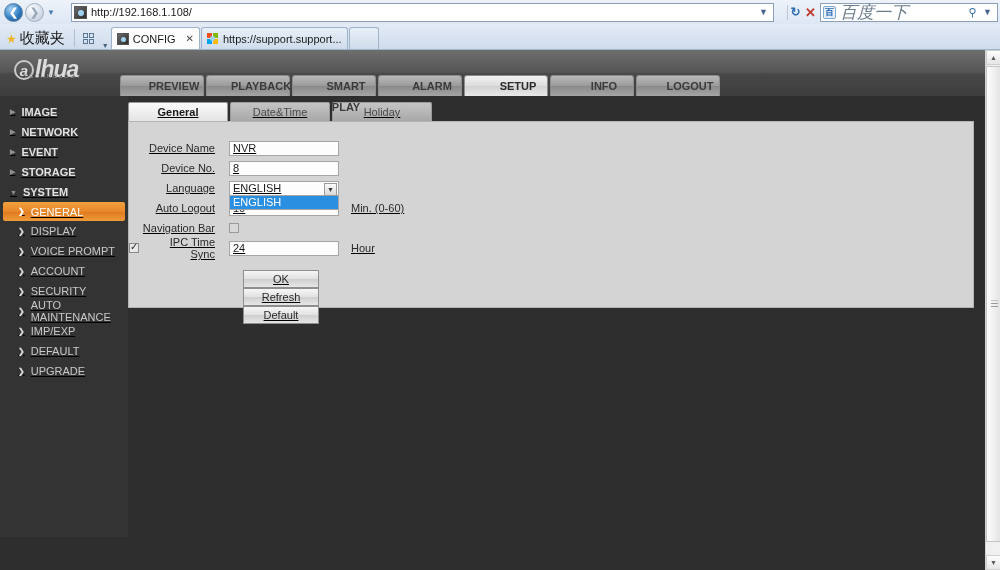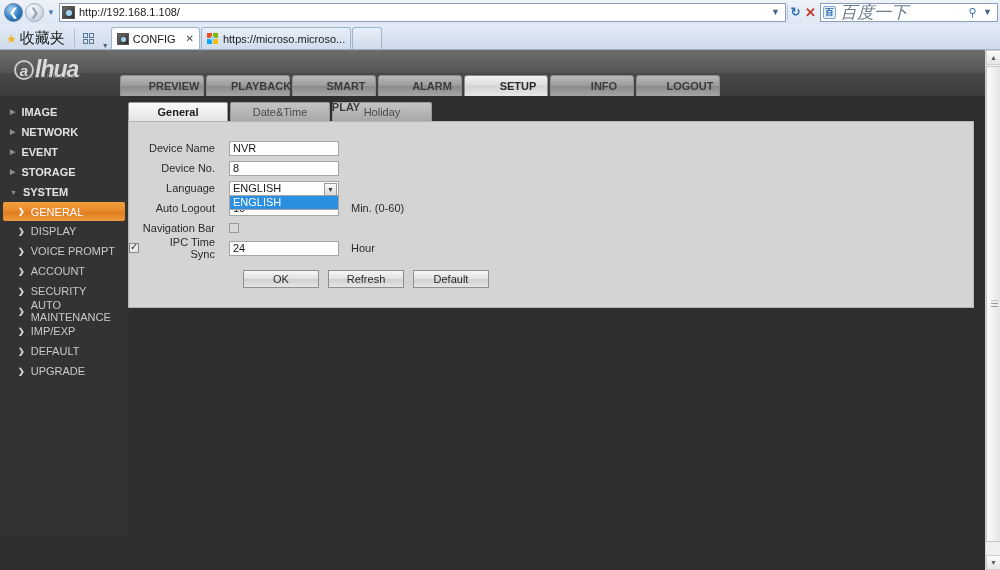--- a/index.html
+++ b/index.html
@@ -33,21 +33,21 @@
     transform: translate(-50%,-50%);
     font-size: 11px; line-height: 1; font-weight: bold;
   }
   .navbtn.back .arrow { color: #fff; }
   .navbtn.fwd .arrow { color: #9aa8b8; }
   .drop-caret {
     width: 14px; text-align: center; color: #4a7ab5;
     font-size: 8px; flex: none;
   }
   #url-box {
-    flex: 1; height: 19px; margin: 0 1px;
+    flex: 1; height: 19px; margin: 0 13px;
     background: #fff; border: 1px solid #8ba0b8;
     display: flex; align-items: center; padding: 0 2px;
   }
   .url-favicon {
     width: 13px; height: 13px; flex: none; margin-right: 4px;
     background: linear-gradient(135deg,#6a6a6a,#2e2e2e);
     border: 1px solid #555; position: relative;
   }
   .url-favicon::after {
     content: ""; position: absolute; top: 3px; left: 3px;
@@ -170,21 +170,21 @@
   .nav-tab.inactive {
     background: linear-gradient(to bottom,#b9b9b9 0%,#9a9a9a 50%,#8a8a8a 51%,#a5a5a5 100%);
     color: #3a3a3a;
   }
   .nav-tab.active {
     background: linear-gradient(to bottom,#f2f2f2 0%,#dcdcdc 50%,#d2d2d2 51%,#e8e8e8 100%);
     color: #2a2a2a;
   }
 
   
-  #dv-body { display: flex; height: 441px; }
+  #dv-body { display: flex; height: 441px; text-decoration: underline; }
   #sidebar { width: 128px; flex: none; background: #333333; padding-top: 6px; }
   .side-item {
     height: 20px; display: flex; align-items: center;
     padding-left: 10px; font-size: 11px;
   }
   .side-item.top { color: #e2e2e2; font-weight: bold; }
   .side-item.sub { color: #c9c9c9; padding-left: 18px; }
   .side-item.sub.active {
     background: linear-gradient(to bottom,#f0a13c 0%,#e8872a 50%,#de7a1e 51%,#ef9a38 100%);
     color: #ffffff; margin: 0 3px; border-radius: 2px;
@@ -263,21 +263,21 @@
     height: 13px; font-size: 11px; padding: 0 3px; line-height: 13px;
     background: #2a8fe0; color: #ffffff;
   }
   .f-cb-only { width: 110px; flex: none; }
   .cb-plain {
     width: 10px; height: 10px; display: inline-block;
     background: #d8d8d8; border: 1px solid #9a9a9a;
   }
 
   
-  #btn-row { display: flex; margin-top: 12px; padding-left: 114px; }
+  #btn-row { display: flex; margin-top: 12px; padding-left: 114px; flex-direction: column; }
   .dv-btn {
     width: 76px; height: 18px; margin-right: 9px;
     background: linear-gradient(to bottom,#f6f6f6 0%,#e2e2e2 48%,#cfcfcf 52%,#e6e6e6 100%);
     border: 1px solid #8e8e8e;
     font-size: 11px; color: #2a2a2a; text-align: center; line-height: 17px;
   }
 
   
   #page-scroll {
     position: absolute; right: 0; top: 0; width: 15px; height: 520px;
@@ -354,21 +354,21 @@
       <span class="tab-close">✕</span>
     </div>
 
     <div class="browser-tab inactive">
       <span class="tab-ico ms">
         <i style="background:#f25022"></i>
           <i style="background:#7fba00"></i>
         <i style="background:#00a4ef"></i>
           <i style="background:#ffb900"></i>
       </span>
-      <span class="tab-label">https://microso.microso...</span>
+      <span class="tab-label">https://support.support...</span>
     </div>
 
     <div id="tab-empty"></div>
   </div>
 </div>
 
 <div id="viewport">
   <div id="page">
 
     <div id="dv-header">

